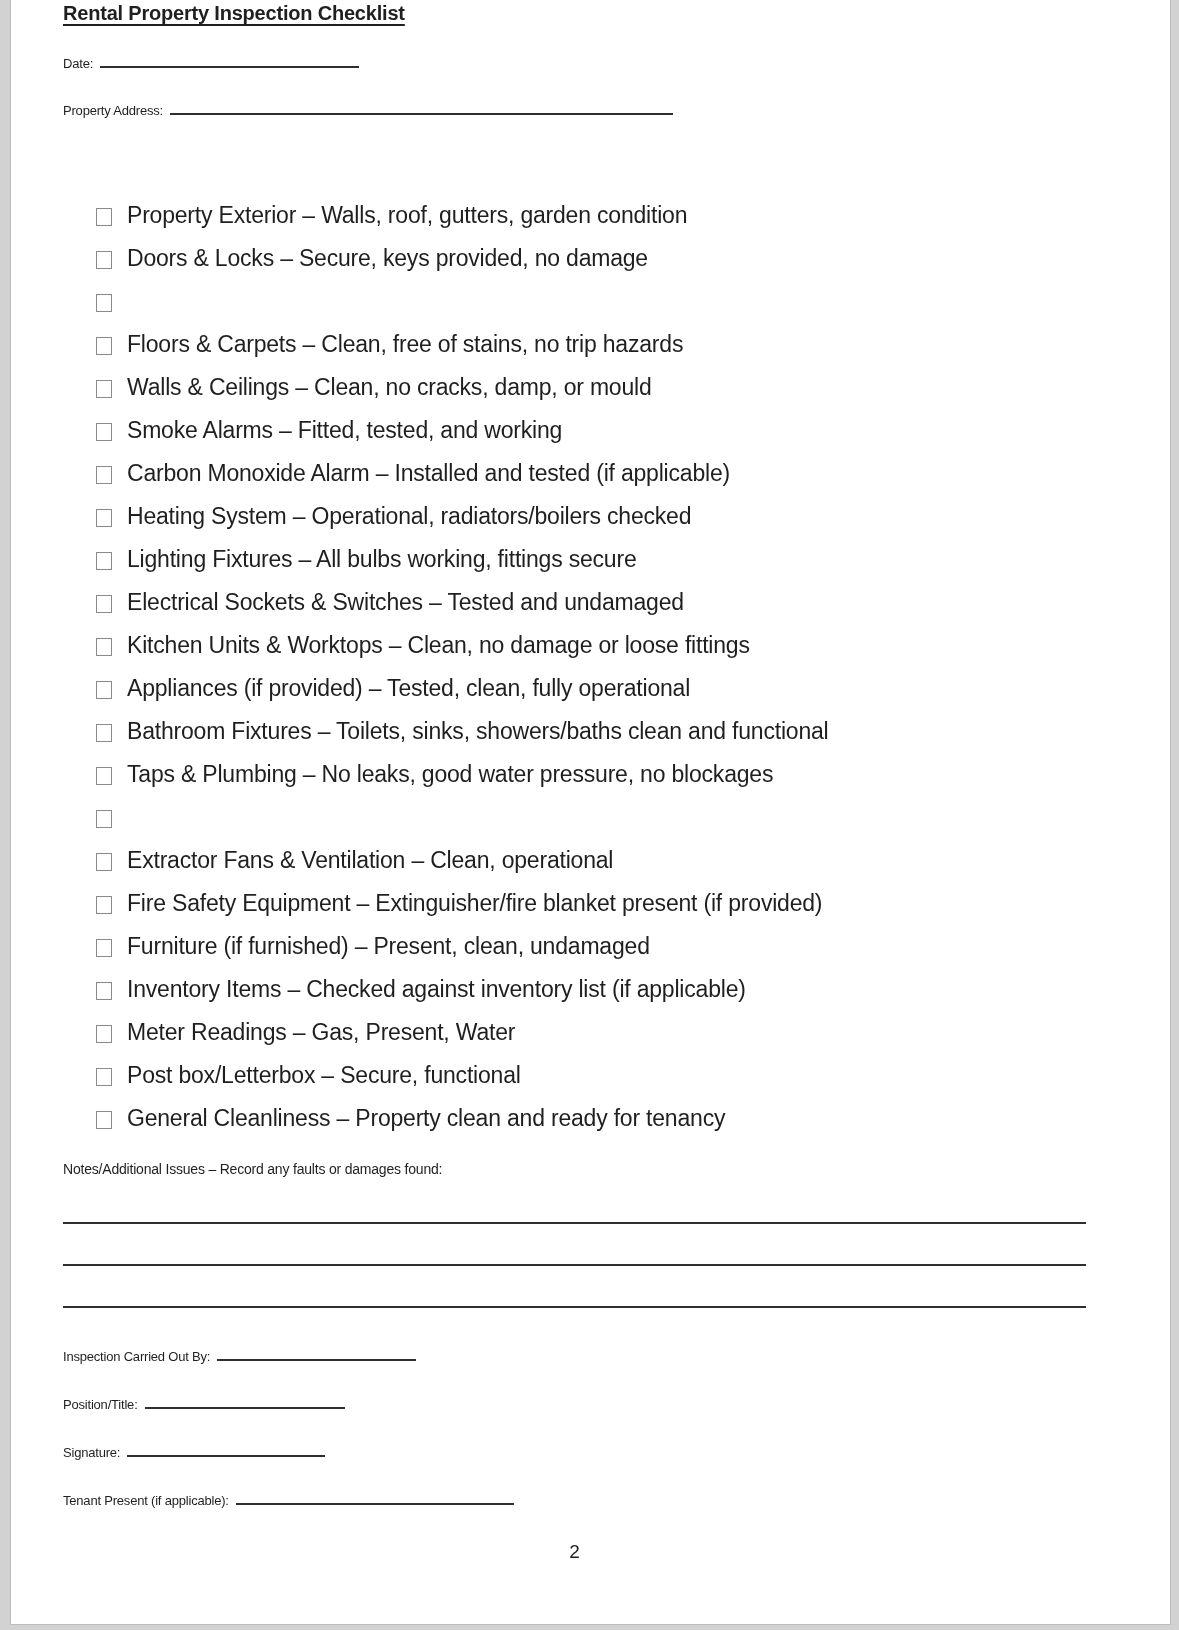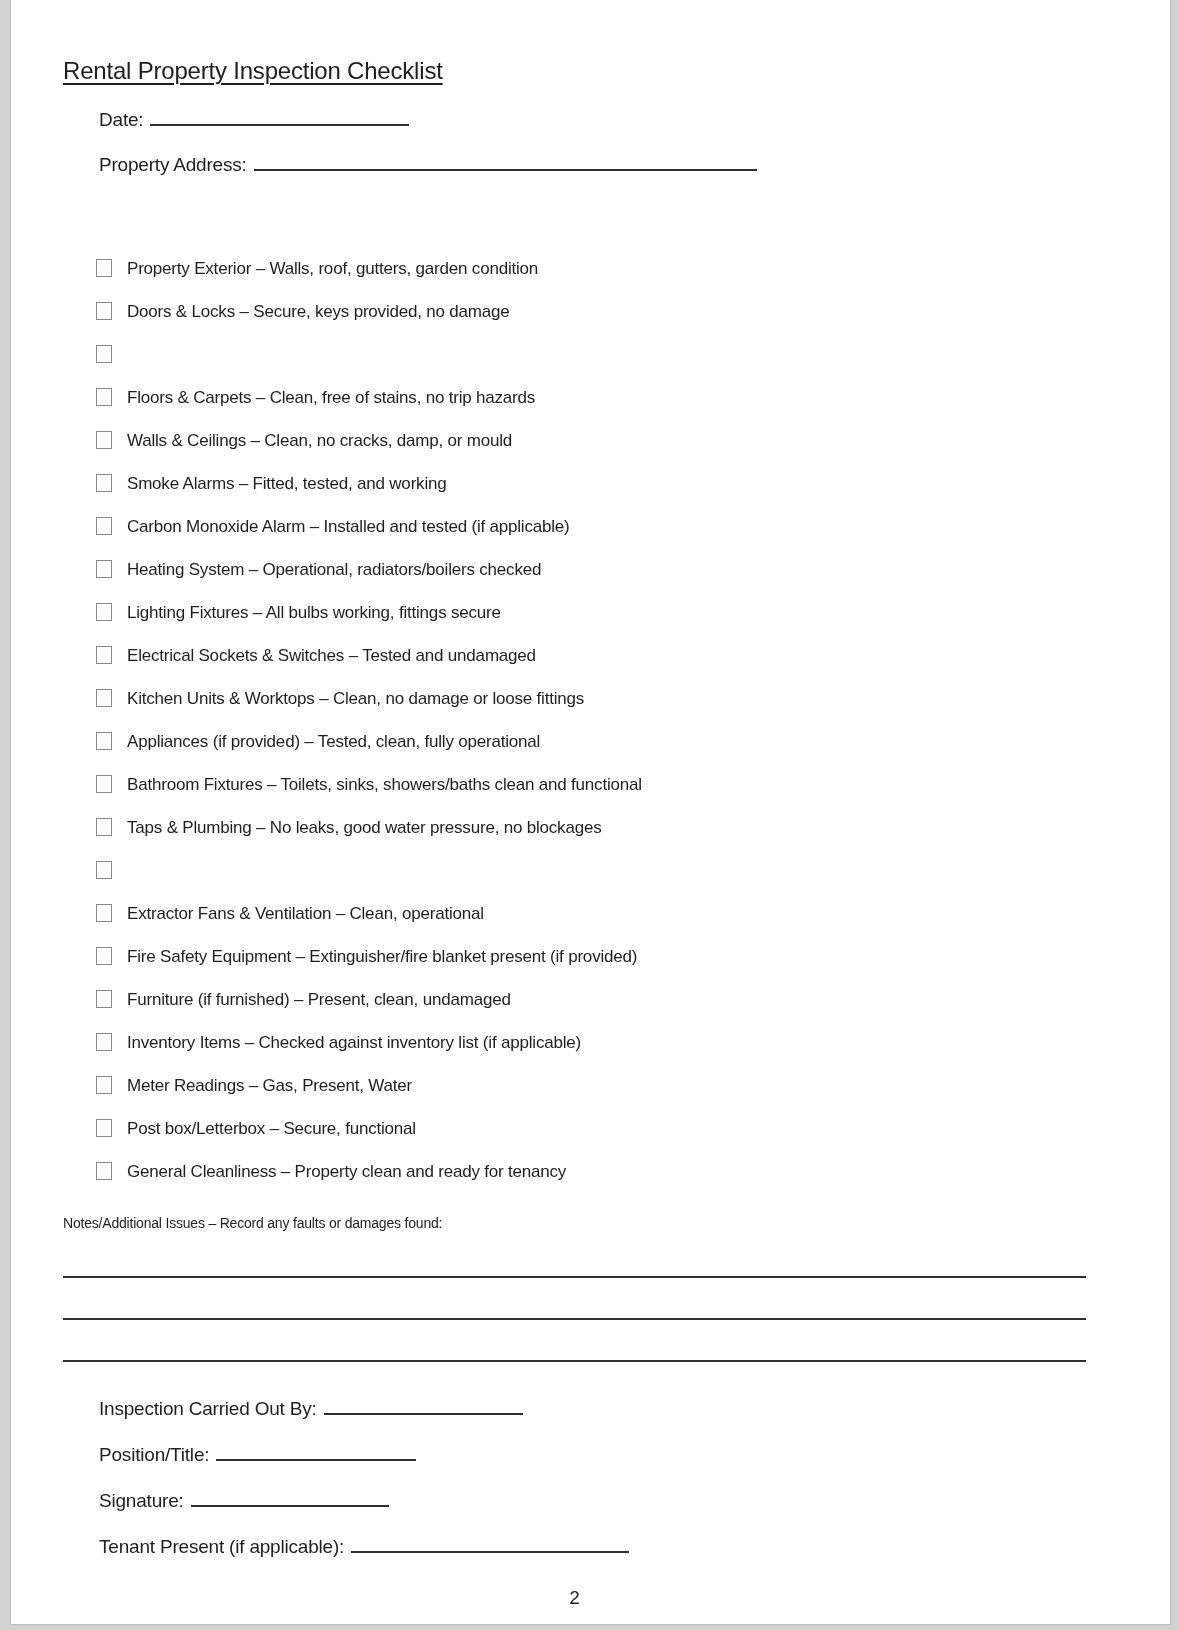--- a/index.html
+++ b/index.html
@@ -16,35 +16,33 @@
     left:10px;top:0;
     width:1161px;height:1625px;
     background:#ffffff;
     border-left:1px solid #bdbdbd;
     border-right:1px solid #bdbdbd;
     border-bottom:1px solid #bdbdbd;
     box-sizing:border-box;
     padding:0 84px 0 52px;
   }
   .doc-title{
-    margin-top:58px;
-    font-size:24px;
-    font-weight:normal;
+    font-size:20px;
+    font-weight:bold;
     letter-spacing:-0.2px;
     line-height:26px;
     text-decoration:underline;
     text-decoration-thickness:2px;
     text-underline-offset:4px;
   }
   .field-row{
     line-height:26px;
-    font-size:19px;
+    font-size:13px;
     letter-spacing:-0.2px;
     white-space:nowrap;
-    margin-left:36px;
   }
   .row-date{margin-top:20px;}
   .row-address{margin-top:16px;}
   .blank{
     display:inline-block;
     height:20px;
     border-bottom:2px solid #2e2e2e;
     margin-left:7px;
     vertical-align:baseline;
   }
@@ -53,21 +51,21 @@
   .w-inspector{width:199px;}
   .w-position{width:200px;}
   .w-signature{width:198px;}
   .w-tenant{width:278px;}
   .checklist{
     margin-top:78px;
   }
   .check-row{
     margin-left:33px;
     line-height:26px;
-    font-size:17px;
+    font-size:23px;
     letter-spacing:-0.2px;
     margin-bottom:17px;
     white-space:nowrap;
   }
   .checkbox{
     display:inline-block;
     width:16px;height:18px;
     border:1.5px solid #8a8a8a;
     background:#fff;
     margin-right:15px;

